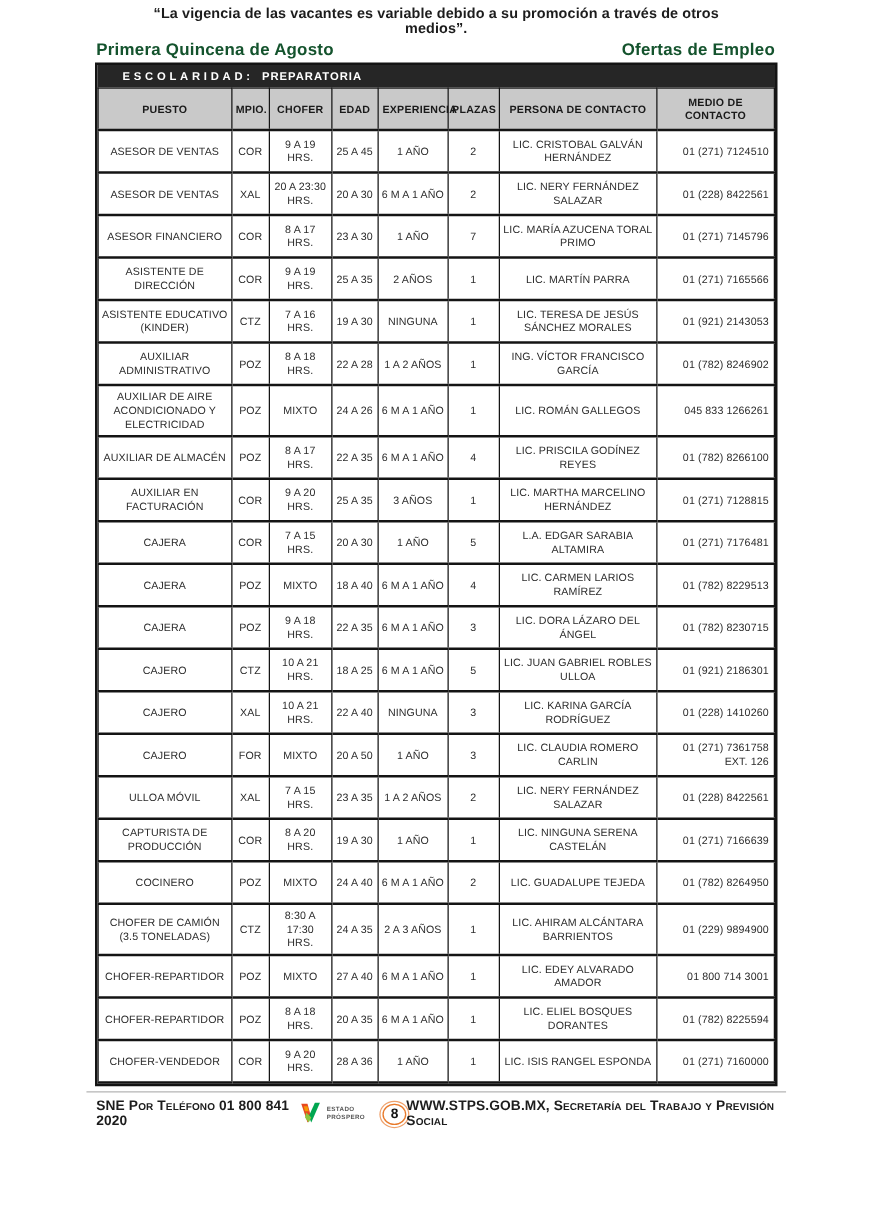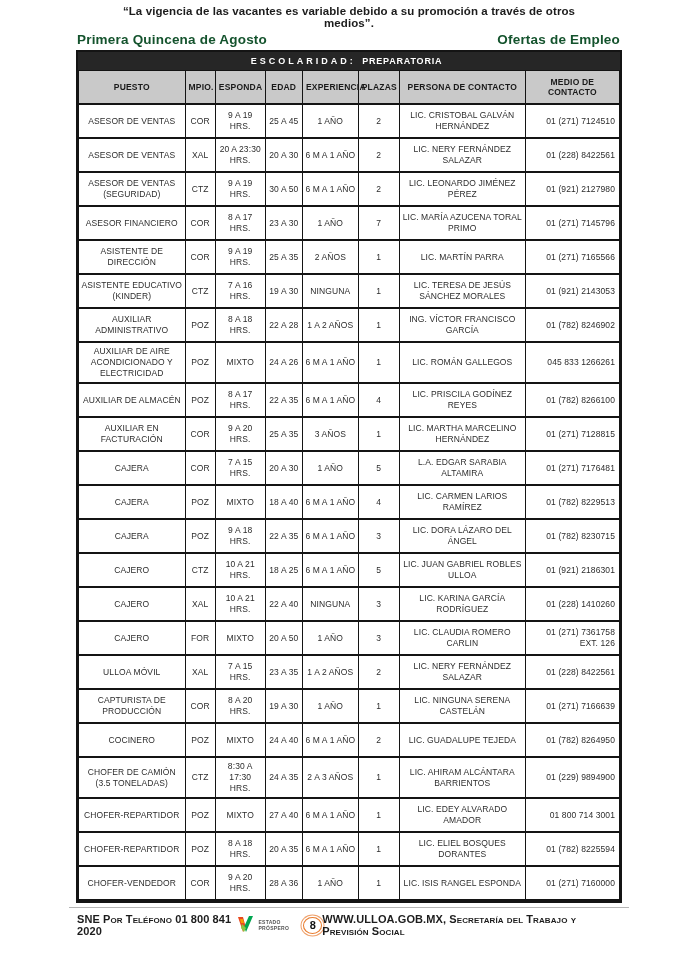--- a/index.html
+++ b/index.html
@@ -32,24 +32,24 @@
     font-size: 13.5px;
     letter-spacing: 0.2px;
   }
   .tablewrap {
     margin: 0 7px;
     border: 2px solid #141414;
   }
   .escolaridad-bar {
     background: #262626;
     color: #ffffff;
-    text-align: center;
+    text-align: left;
     font-size: 9px;
     font-weight: bold;
-    padding: 5px 5px 4px 0;
+    padding: 5px 5px 4px 20px;
     line-height: 9px;
   }
   .escolaridad-bar .esc-label { letter-spacing: 3px; margin-right: 4px; }
   .escolaridad-bar .esc-value { letter-spacing: 0.8px; }
   table {
     width: 100%;
     border-collapse: collapse;
     table-layout: fixed;
   }
   th {
@@ -145,21 +145,21 @@
         <col style="width:6.9%">
         <col style="width:10.3%">
         <col style="width:7.6%">
         <col style="width:23.3%">
         <col style="width:17.4%">
       </colgroup>
       <thead>
         <tr>
             <th>PUESTO</th>
             <th>MPIO.</th>
-            <th>ESPONDA</th>
+            <th>CHOFER</th>
             <th>EDAD</th>
             <th>EXPERIENCIA</th>
             <th>PLAZAS</th>
             <th>PERSONA DE CONTACTO</th>
             <th>MEDIO DE CONTACTO</th>
           </tr>
       </thead>
       <tbody>
           <tr>
             <td class="col-puesto">ASESOR DE VENTAS</td>
@@ -173,30 +173,20 @@
           </tr>
           <tr>
             <td class="col-puesto">ASESOR DE VENTAS</td>
             <td class="col-mpio">XAL</td>
             <td class="col-horario">20 A 23:30 HRS.</td>
             <td class="col-edad">20 A 30</td>
             <td class="col-experiencia">6 M A 1 AÑO</td>
             <td class="col-plazas">2</td>
             <td class="col-contacto">LIC. NERY FERNÁNDEZ SALAZAR</td>
             <td class="col-medio">01 (228) 8422561</td>
-          </tr>
-          <tr>
-            <td class="col-puesto">ASESOR DE VENTAS (SEGURIDAD)</td>
-            <td class="col-mpio">CTZ</td>
-            <td class="col-horario">9 A 19 HRS.</td>
-            <td class="col-edad">30 A 50</td>
-            <td class="col-experiencia">6 M A 1 AÑO</td>
-            <td class="col-plazas">2</td>
-            <td class="col-contacto">LIC. LEONARDO JIMÉNEZ PÉREZ</td>
-            <td class="col-medio">01 (921) 2127980</td>
           </tr>
           <tr>
             <td class="col-puesto">ASESOR FINANCIERO</td>
             <td class="col-mpio">COR</td>
             <td class="col-horario">8 A 17 HRS.</td>
             <td class="col-edad">23 A 30</td>
             <td class="col-experiencia">1 AÑO</td>
             <td class="col-plazas">7</td>
             <td class="col-contacto">LIC. MARÍA AZUCENA TORAL PRIMO</td>
             <td class="col-medio">01 (271) 7145796</td>
@@ -405,16 +395,16 @@
         <path d="M16 0 L12 0 L7 11 L9 16 Z" fill="#00a650"></path>
         <path d="M5 8 L9 12 L7 16 L4 12 Z" fill="#8cc63f"></path>
         <path d="M3 3 L6 3 L7 7 L4 7 Z" fill="#f7a800" opacity="0.85"></path>
       </svg>
       <span class="logo-text">
         <span>ESTADO</span>
         <span>PRÓSPERO</span>
       </span>
       <span class="page-badge">8</span>
     </span>
-    <span class="f-right">WWW.ULLOA.GOB.MX, Secretaría del Trabajo y Previsión Social</span>
+    <span class="f-right">WWW.STPS.GOB.MX, Secretaría del Trabajo y Previsión Social</span>
   </div>
 
 </div>
 
 </body></html>

